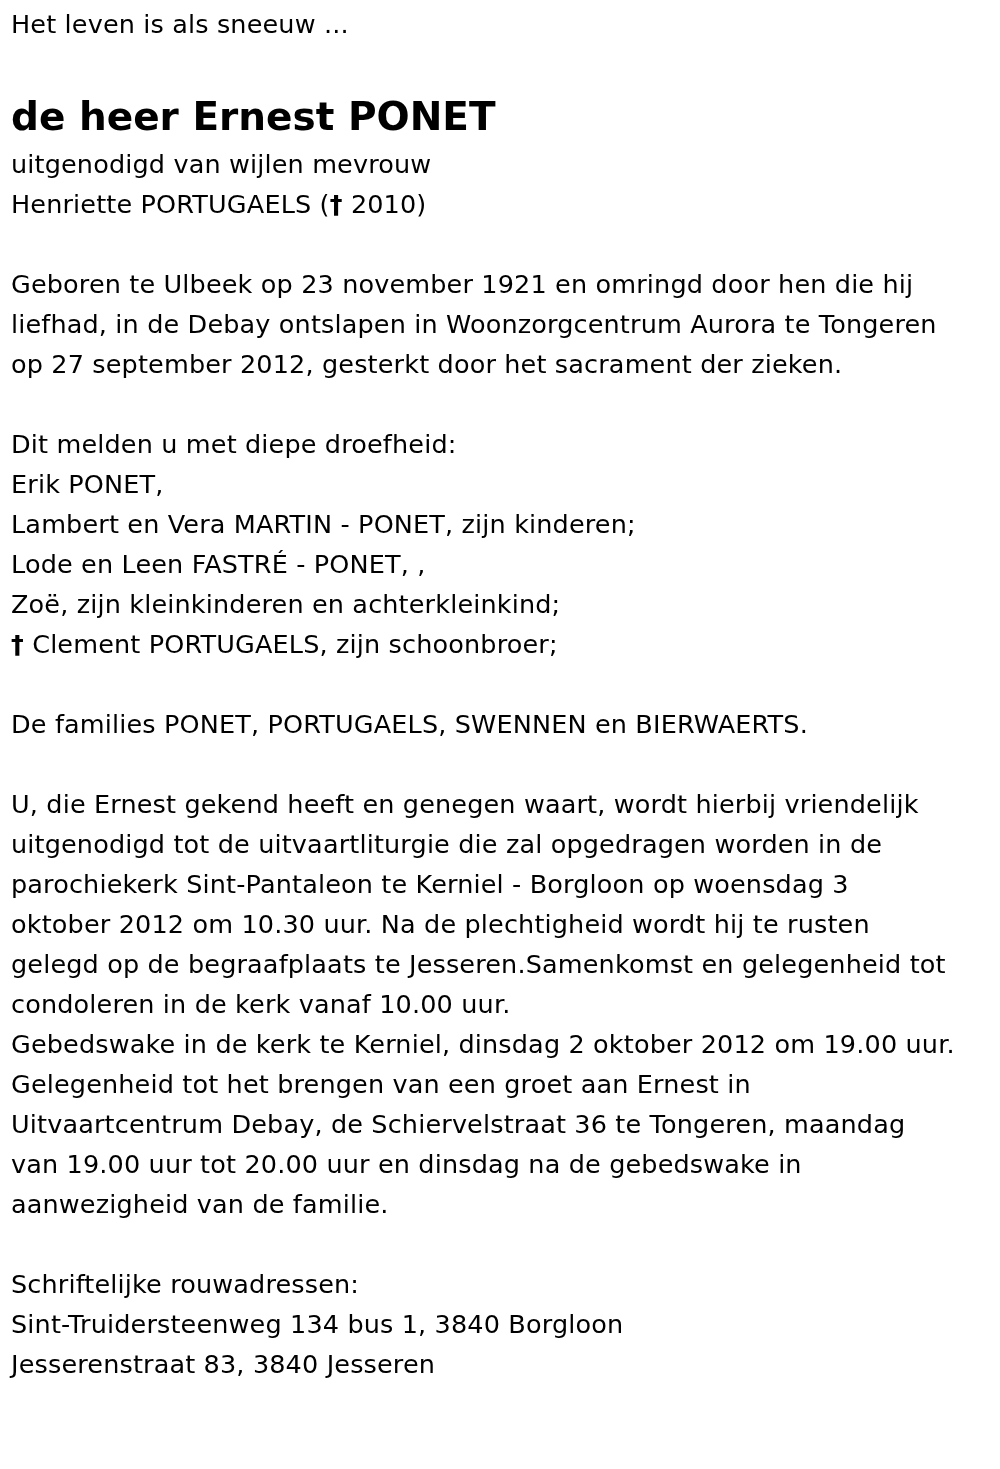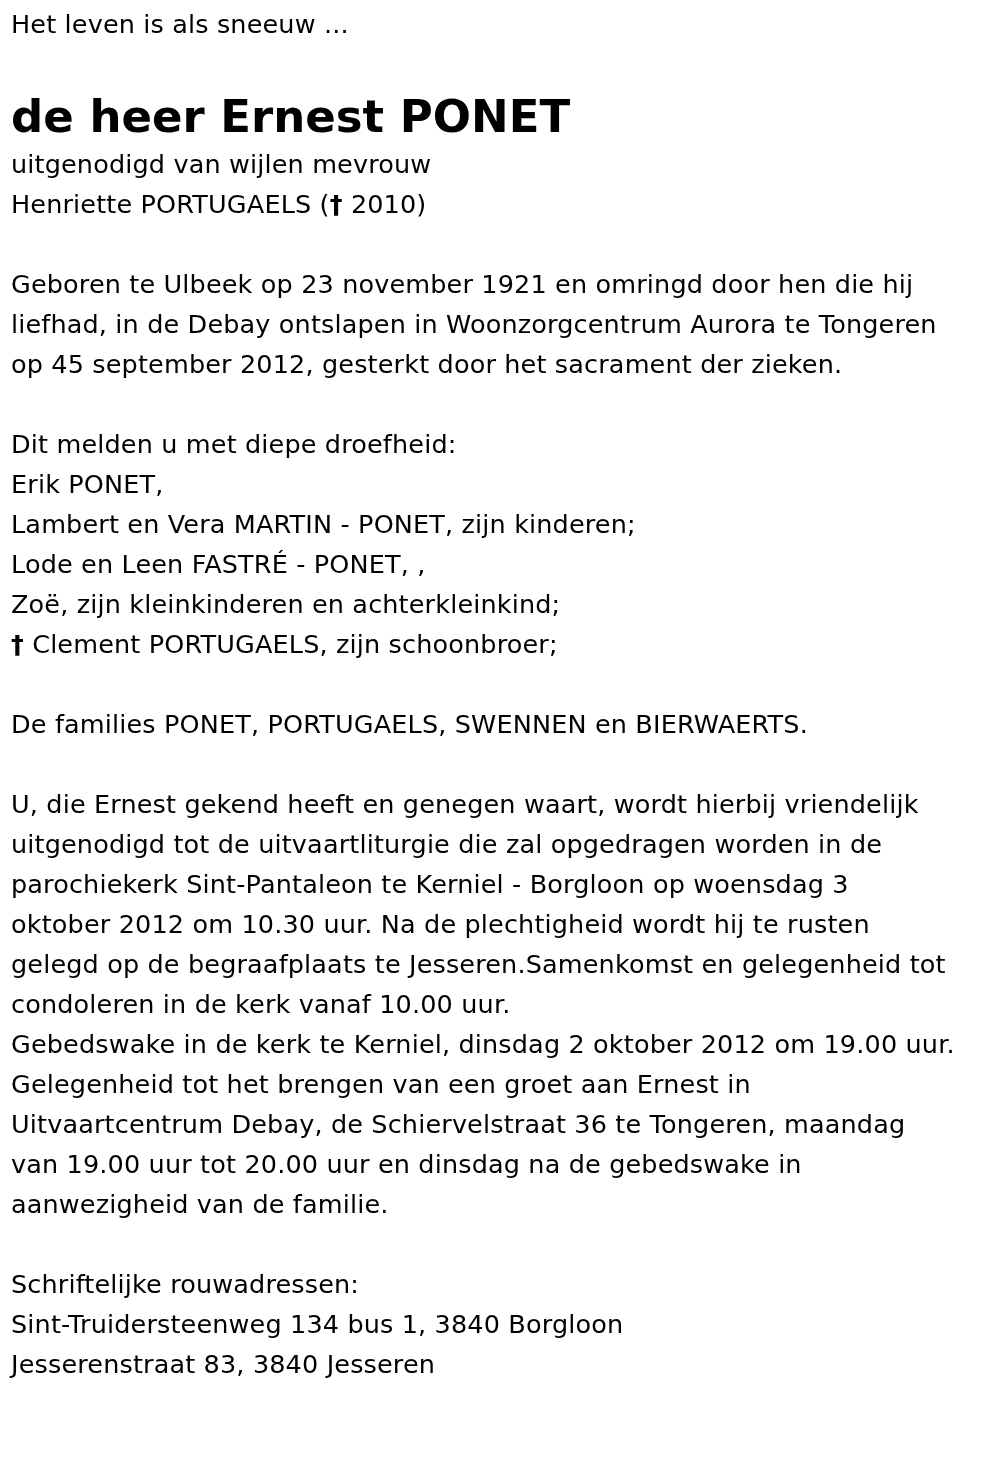--- a/index.html
+++ b/index.html
@@ -21,21 +21,21 @@
       font-size: 25.5px;
       line-height: 40px;
       height: 40px;
       white-space: nowrap;
       letter-spacing: 0.15px;
     }
     .blank {
       height: 40px;
     }
     .title {
-      font-size: 45px;
+      font-size: 39px;
       font-weight: bold;
       line-height: 54px;
       height: 54px;
       margin-top: 6px;
       white-space: nowrap;
     }
     .cross {
       font-weight: bold;
     }
   </style>
@@ -49,21 +49,21 @@
 
   <div class="title">de heer Ernest PONET</div>
   <div class="line">uitgenodigd van wijlen mevrouw</div>
   <div class="line"><span>Henriette PORTUGAELS (</span><span class="cross">†</span>&nbsp;<span>2010)</span></div>
 
   <div class="blank"></div>
 
   <div>
     <div class="line">Geboren te Ulbeek op 23 november 1921 en omringd door hen die hij</div>
     <div class="line">liefhad, in de Debay ontslapen in Woonzorgcentrum Aurora te Tongeren</div>
-    <div class="line">op 45 september 2012, gesterkt door het sacrament der zieken.</div>
+    <div class="line">op 27 september 2012, gesterkt door het sacrament der zieken.</div>
   </div>
 
   <div class="blank"></div>
 
   <div>
     <div class="line">Dit melden u met diepe droefheid:</div>
     <div class="line">Erik PONET,</div>
     <div class="line">Lambert en Vera MARTIN - PONET, zijn kinderen;</div>
     <div class="line">Lode en Leen FASTRÉ - PONET, ,</div>
     <div class="line">Zoë, zijn kleinkinderen en achterkleinkind;</div>

